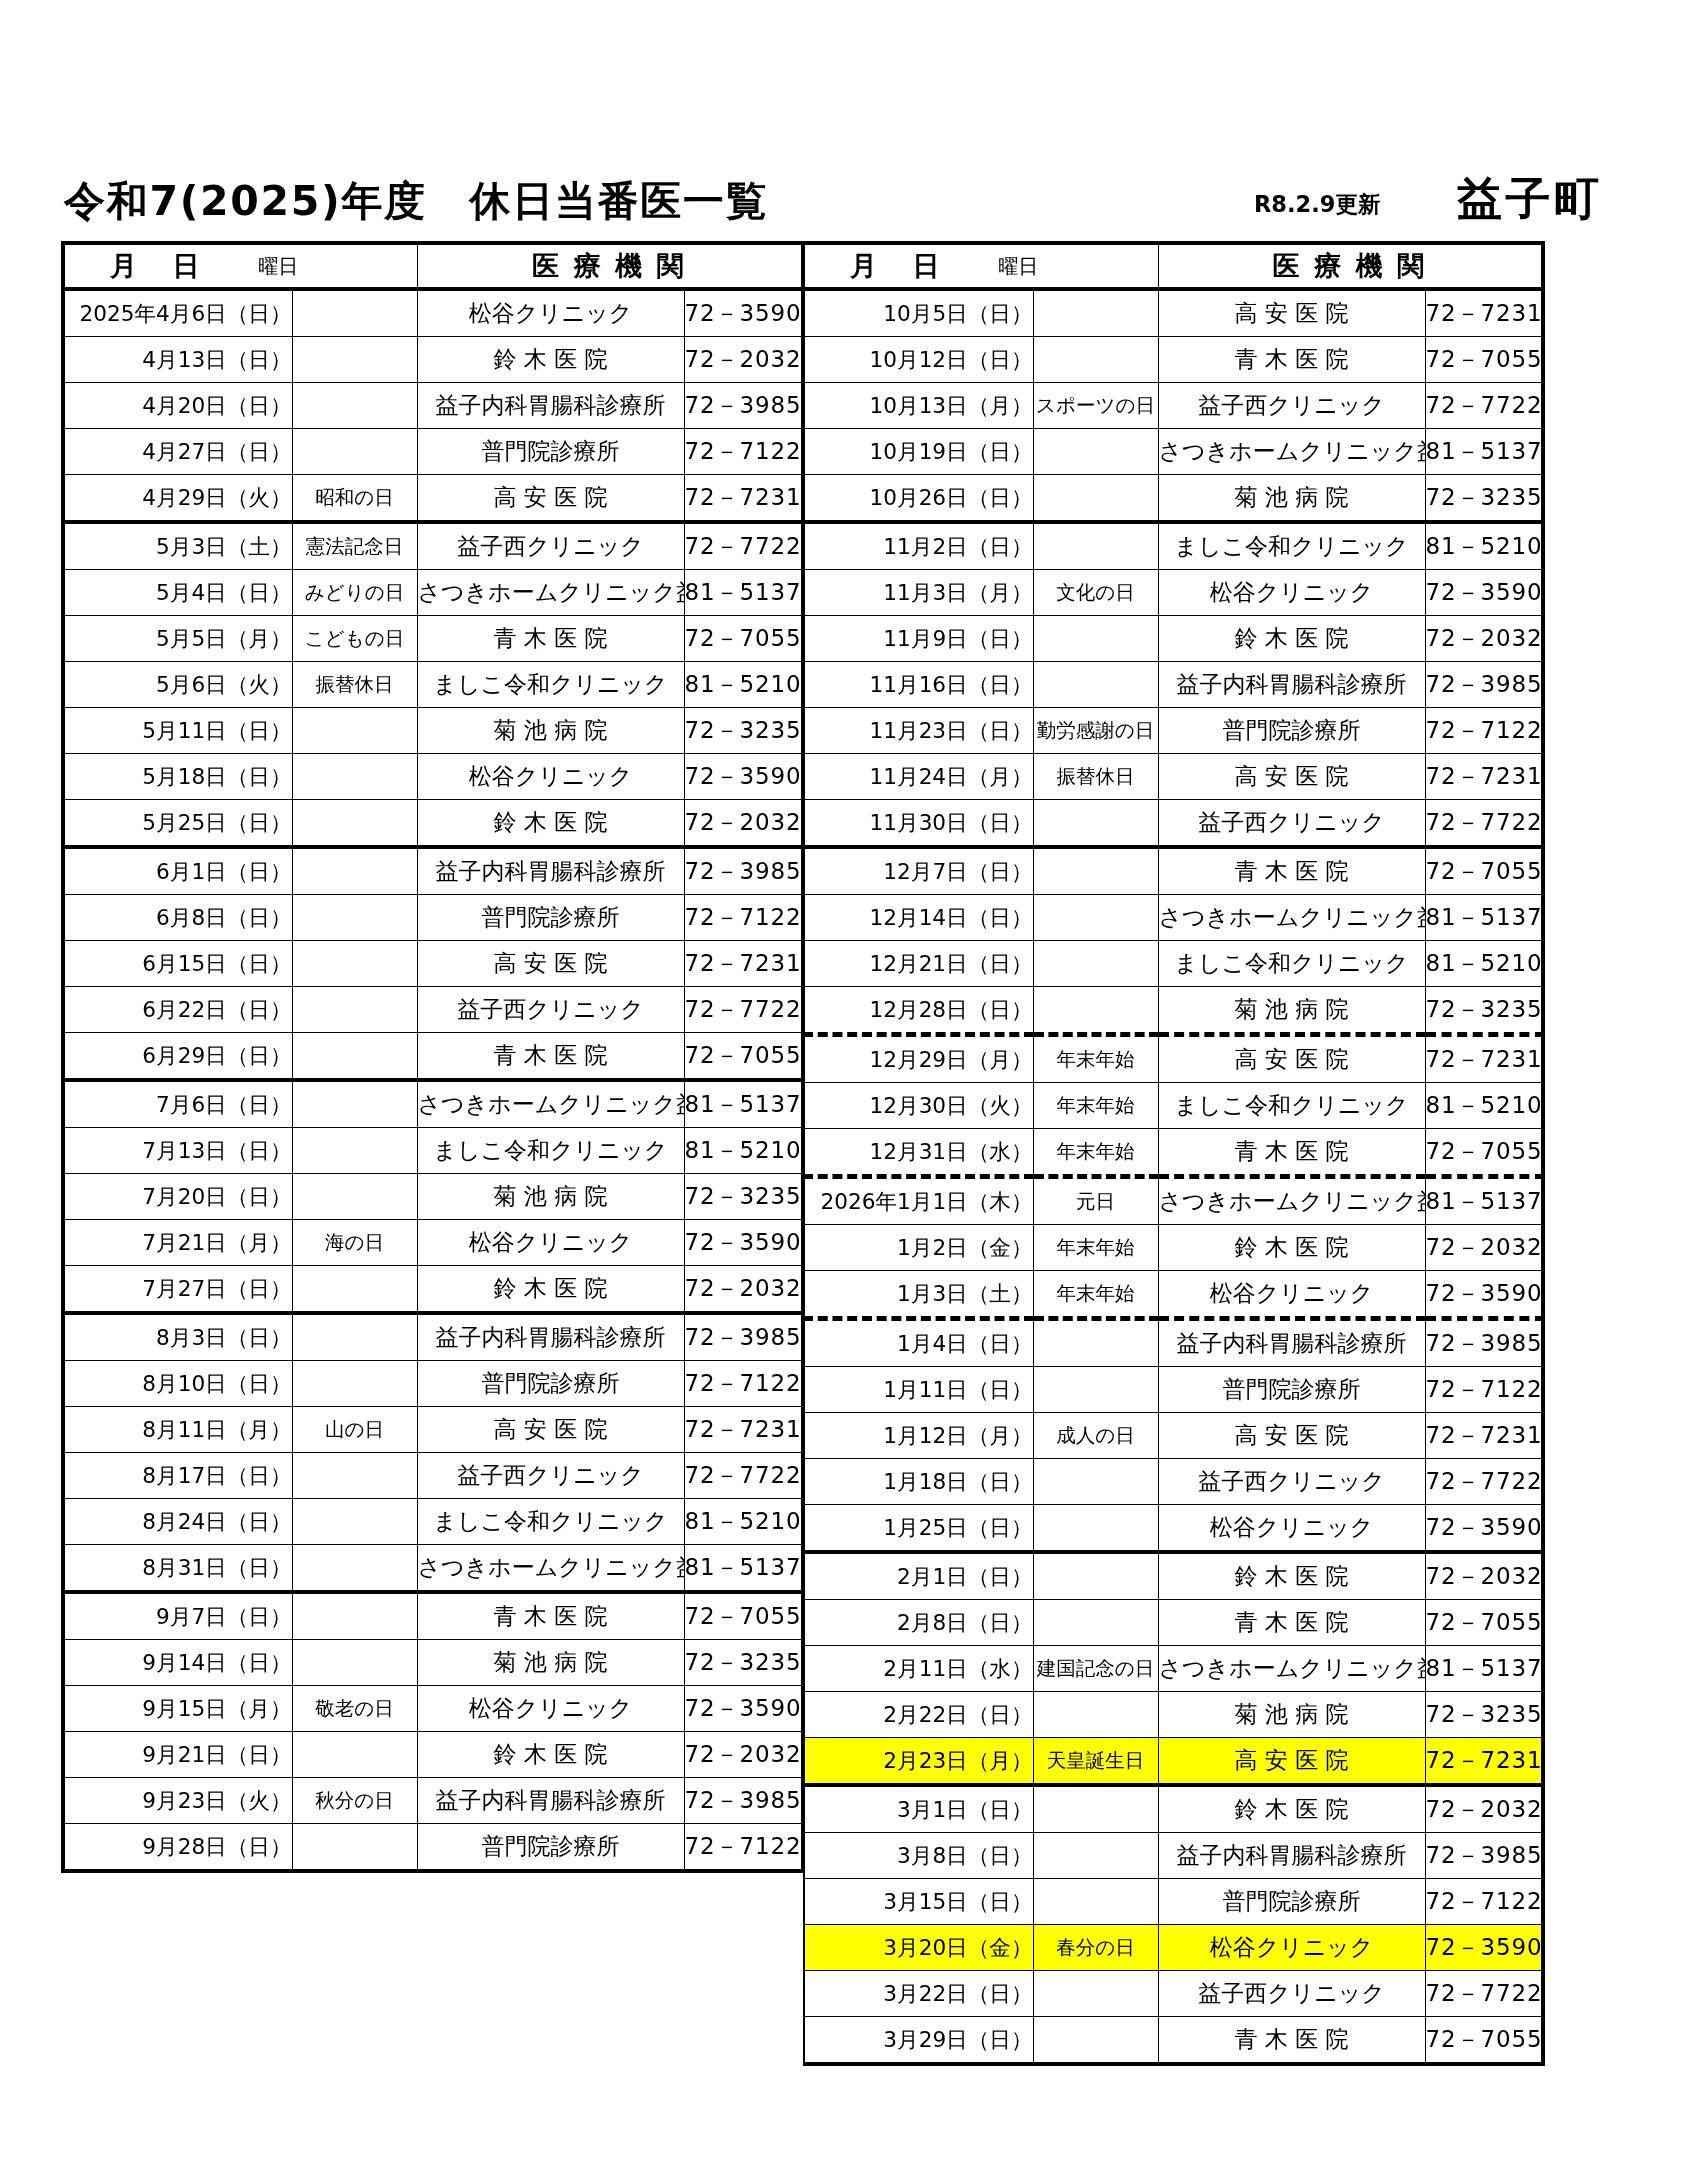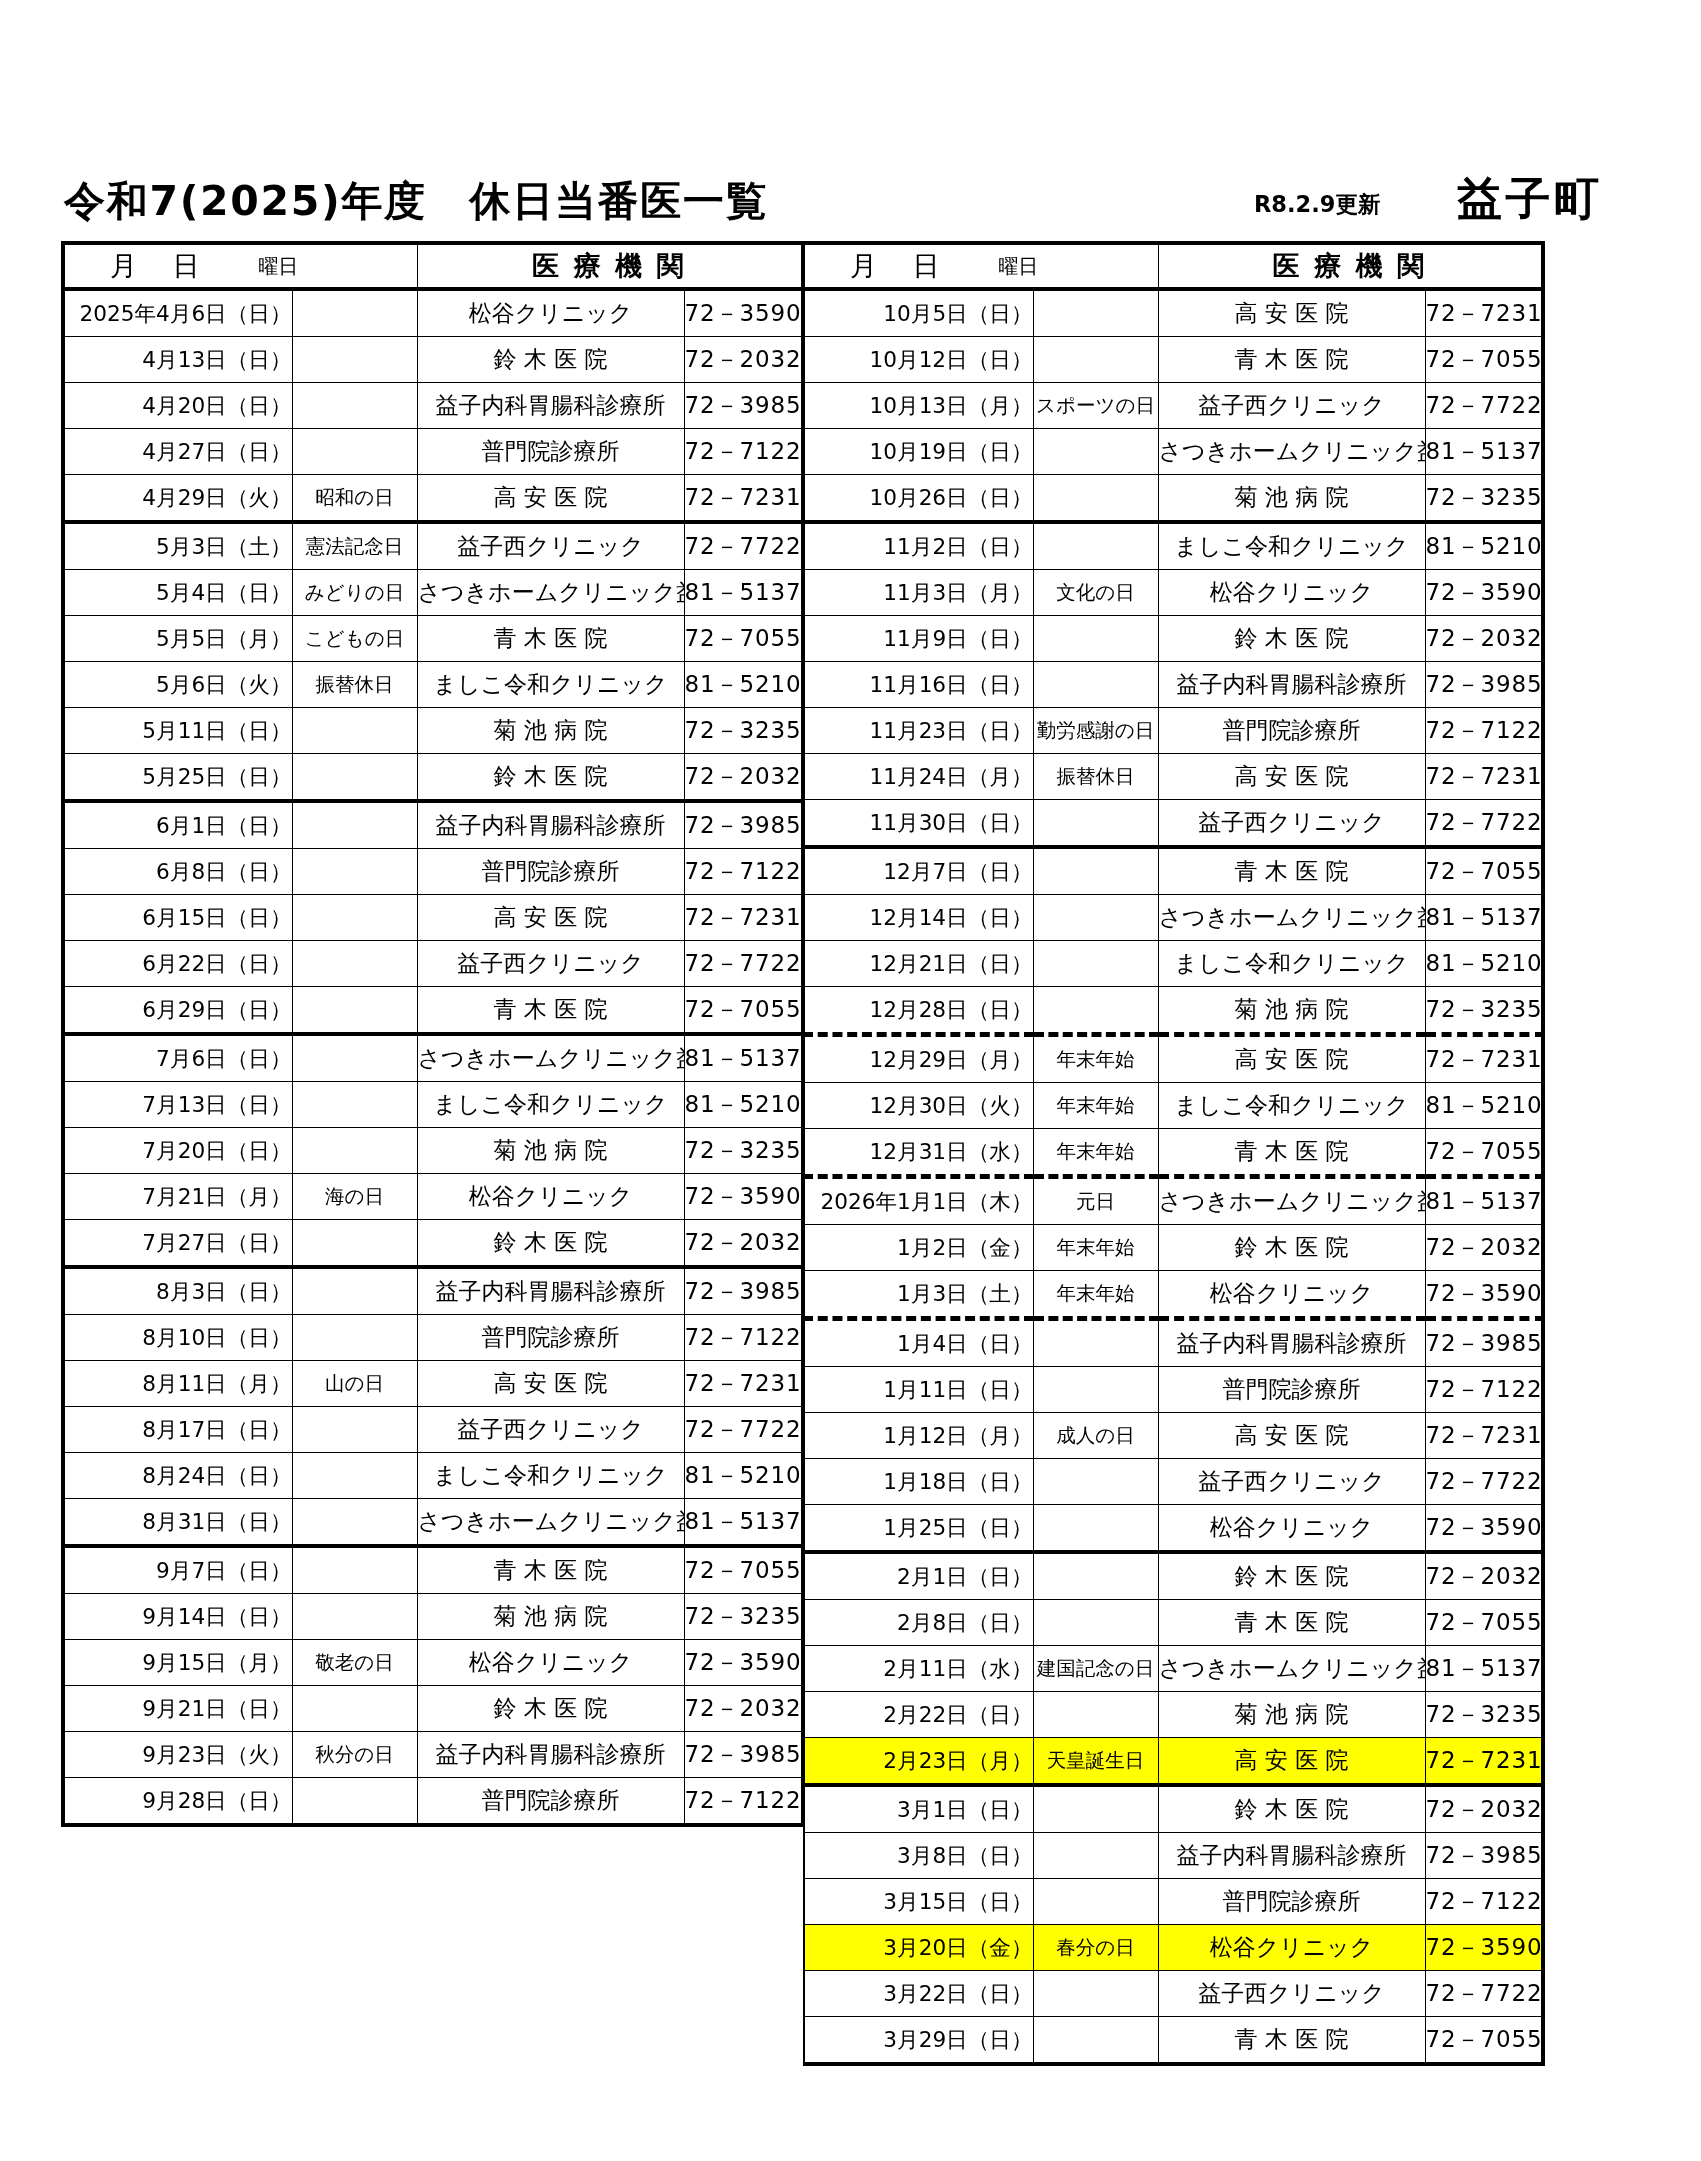--- a/index.html
+++ b/index.html
@@ -73,21 +73,21 @@
     border-top: 4.8px solid #000;
     border-bottom: 4.8px solid #000;
     height: 42px;
     vertical-align: middle;
     padding: 0;
     background: #fff;
   }
   th.h-datewk { text-align: left; }
   .h-md {
     font-size: 27px;
-    font-weight: normal;
+    font-weight: bold;
     letter-spacing: 4.3px;
     margin-left: 45px;
     vertical-align: middle;
   }
   .h-yobi {
     font-size: 20px;
     font-weight: normal;
     margin-left: 52px;
     vertical-align: middle;
   }
@@ -218,20 +218,26 @@
     <td class="phone">81－5210</td>
   </tr>
 
   <tr>
     <td class="date">5月11日（日）</td>
     <td class="holiday"></td>
     <td class="inst">菊 池 病 院</td>
     <td class="phone">72－3235</td>
   </tr>
 
+  <tr>
+    <td class="date">5月18日（日）</td>
+    <td class="holiday"></td>
+    <td class="inst">松谷クリニック</td>
+    <td class="phone">72－3590</td>
+  </tr>
 
   <tr>
     <td class="date">5月25日（日）</td>
     <td class="holiday"></td>
     <td class="inst">鈴 木 医 院</td>
     <td class="phone">72－2032</td>
   </tr>
 
   <tr class="sep-thick">
     <td class="date">6月1日（日）</td>

